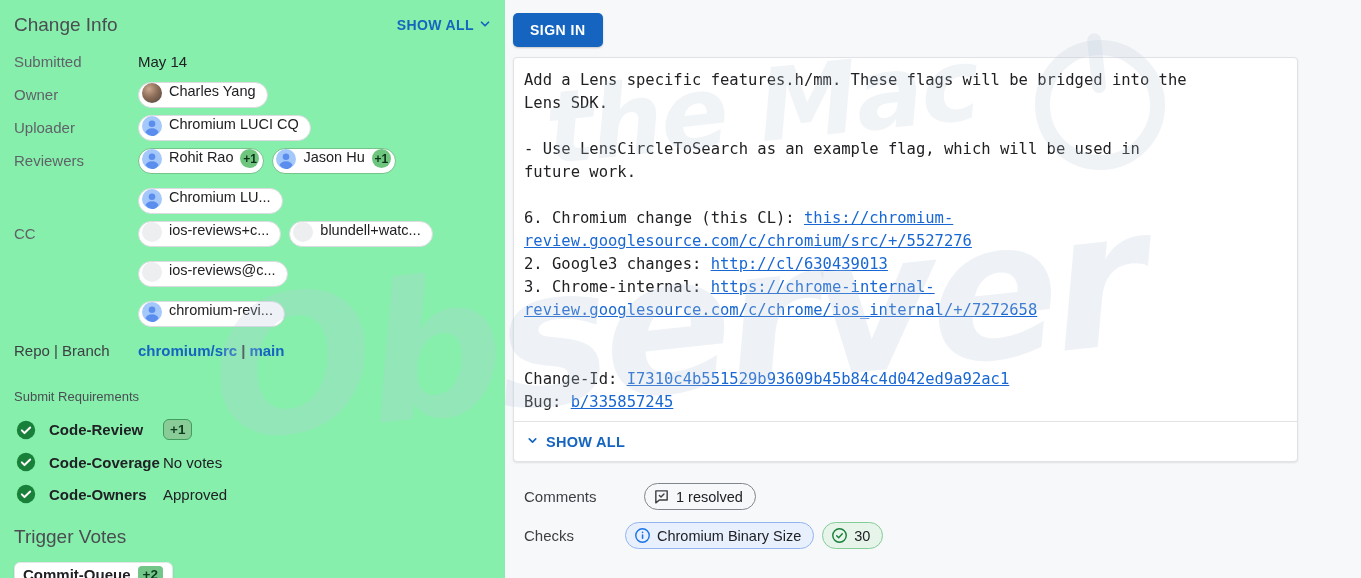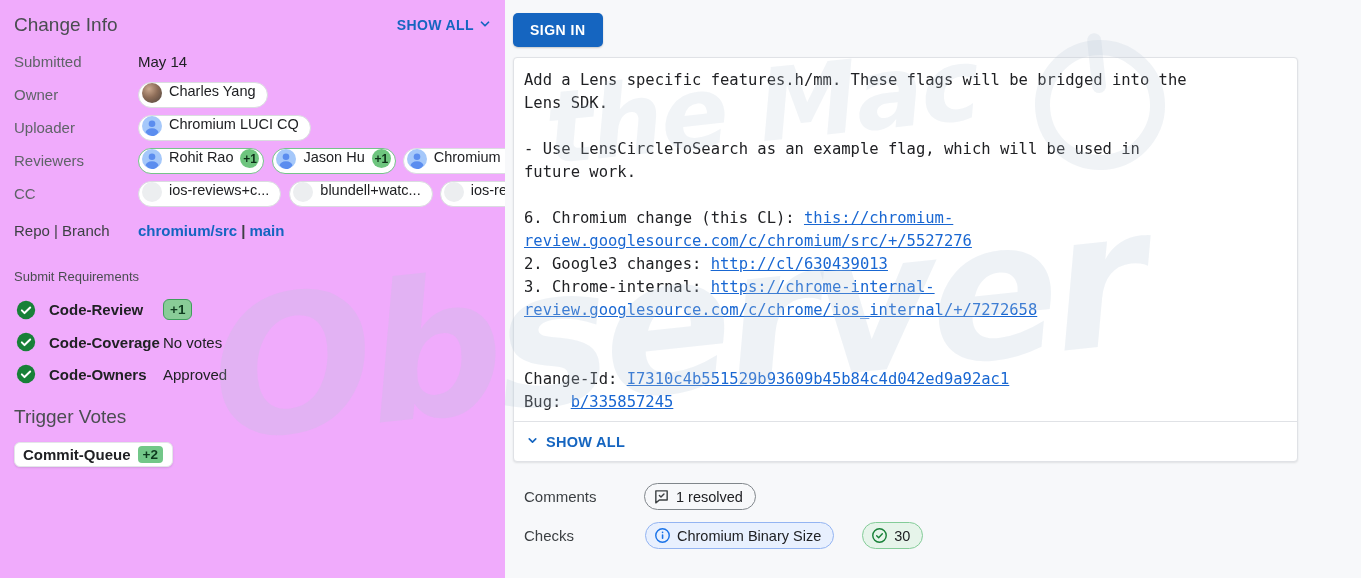--- a/index.html
+++ b/index.html
@@ -5,28 +5,28 @@
   * { box-sizing: border-box; }
   html,body { margin:0; padding:0; }
   body {
     width:1361px; height:578px; overflow:hidden; position:relative;
     background:#ffffff; color:#202124;
     font-family:"Liberation Sans", sans-serif;
   }
   .layout { display:flex; width:100%; height:100%; position:relative; z-index:1; }
 
   
-  .left-col { width:505px; flex:none; padding:14px 0 0 14px; background:#f0abfc; }
+  .left-col { width:505px; flex:none; padding:14px 0 0 14px; background:#86efac; }
   .left-header { display:flex; justify-content:space-between; align-items:center; width:478px; margin-bottom:13px; }
   .section-title { font-size:19px; color:#4a4d51; }
   .show-all-top { display:inline-flex; align-items:center; gap:4px; color:#1565c0; font-weight:700; font-size:14px; letter-spacing:.4px; cursor:pointer; }
   .info-row { display:flex; align-items:flex-start; margin-bottom:7px; }
   .info-label { width:124px; flex:none; font-size:15px; color:#5f6368; line-height:26px; }
   .info-value { font-size:15px; color:#202124; line-height:26px; }
-  .chip-rows { display:flex; flex-direction:row; gap:7px; }
+  .chip-rows { display:flex; flex-direction:column; gap:14px; }
   .chip-row { display:flex; gap:8px; }
   .chip {
     display:inline-flex; align-items:flex-start; gap:7px; height:26px;
     background:#fff; border:1px solid #dadce0; border-radius:14px;
     padding:0 11px 0 3px; font-size:14.5px; color:#202124; white-space:nowrap;
   }
   .chip.reviewer { border:1.5px solid #76c38b; padding-right:4px; }
   .avatar { width:20px; height:20px; border-radius:50%; flex:none; }
   .avatar.photo { background:radial-gradient(circle at 35% 30%, #cba88e 0%, #8d6d58 45%, #4a403b 100%); }
   .avatar.empty { background:#eceef0; }
@@ -73,21 +73,21 @@
     font-size:15.5px; line-height:23px; color:#202124;
   }
   .msg-line { white-space:pre; min-height:23px; }
   .msg-link { color:#1967d2; text-decoration:underline; cursor:pointer; }
   .box-footer {
     border-top:1px solid #e0e2e6; height:40px; display:flex; align-items:center; gap:7px;
     padding:0 12px; color:#1565c0; font-weight:700; font-size:14.5px; letter-spacing:.3px; cursor:pointer;
   }
   .meta-row { display:flex; align-items:center; padding-left:11px; }
   .meta-row.comments { margin-top:21px; }
-  .meta-row.checks { margin-top:12px;gap:20px; }
+  .meta-row.checks { margin-top:12px; }
   .meta-label { width:101px; flex:none; font-size:15px; color:#3c4043; }
   .pill {
     display:inline-flex; align-items:center; gap:6px; height:27px; border-radius:14px;
     padding:0 12px 0 8px; font-size:14.5px; color:#202124; cursor:pointer; white-space:nowrap;
   }
   .pill svg { display:block; flex:none; }
   .pill.comments-pill { border:1px solid #80868b; background:transparent; margin-left:19px; }
   .pill.check-info { border:1px solid #93b4f2; background:#e8f0fe; }
   .pill.check-ok { border:1px solid #84cc98; background:#e6f4ea; margin-left:8px; }
 

